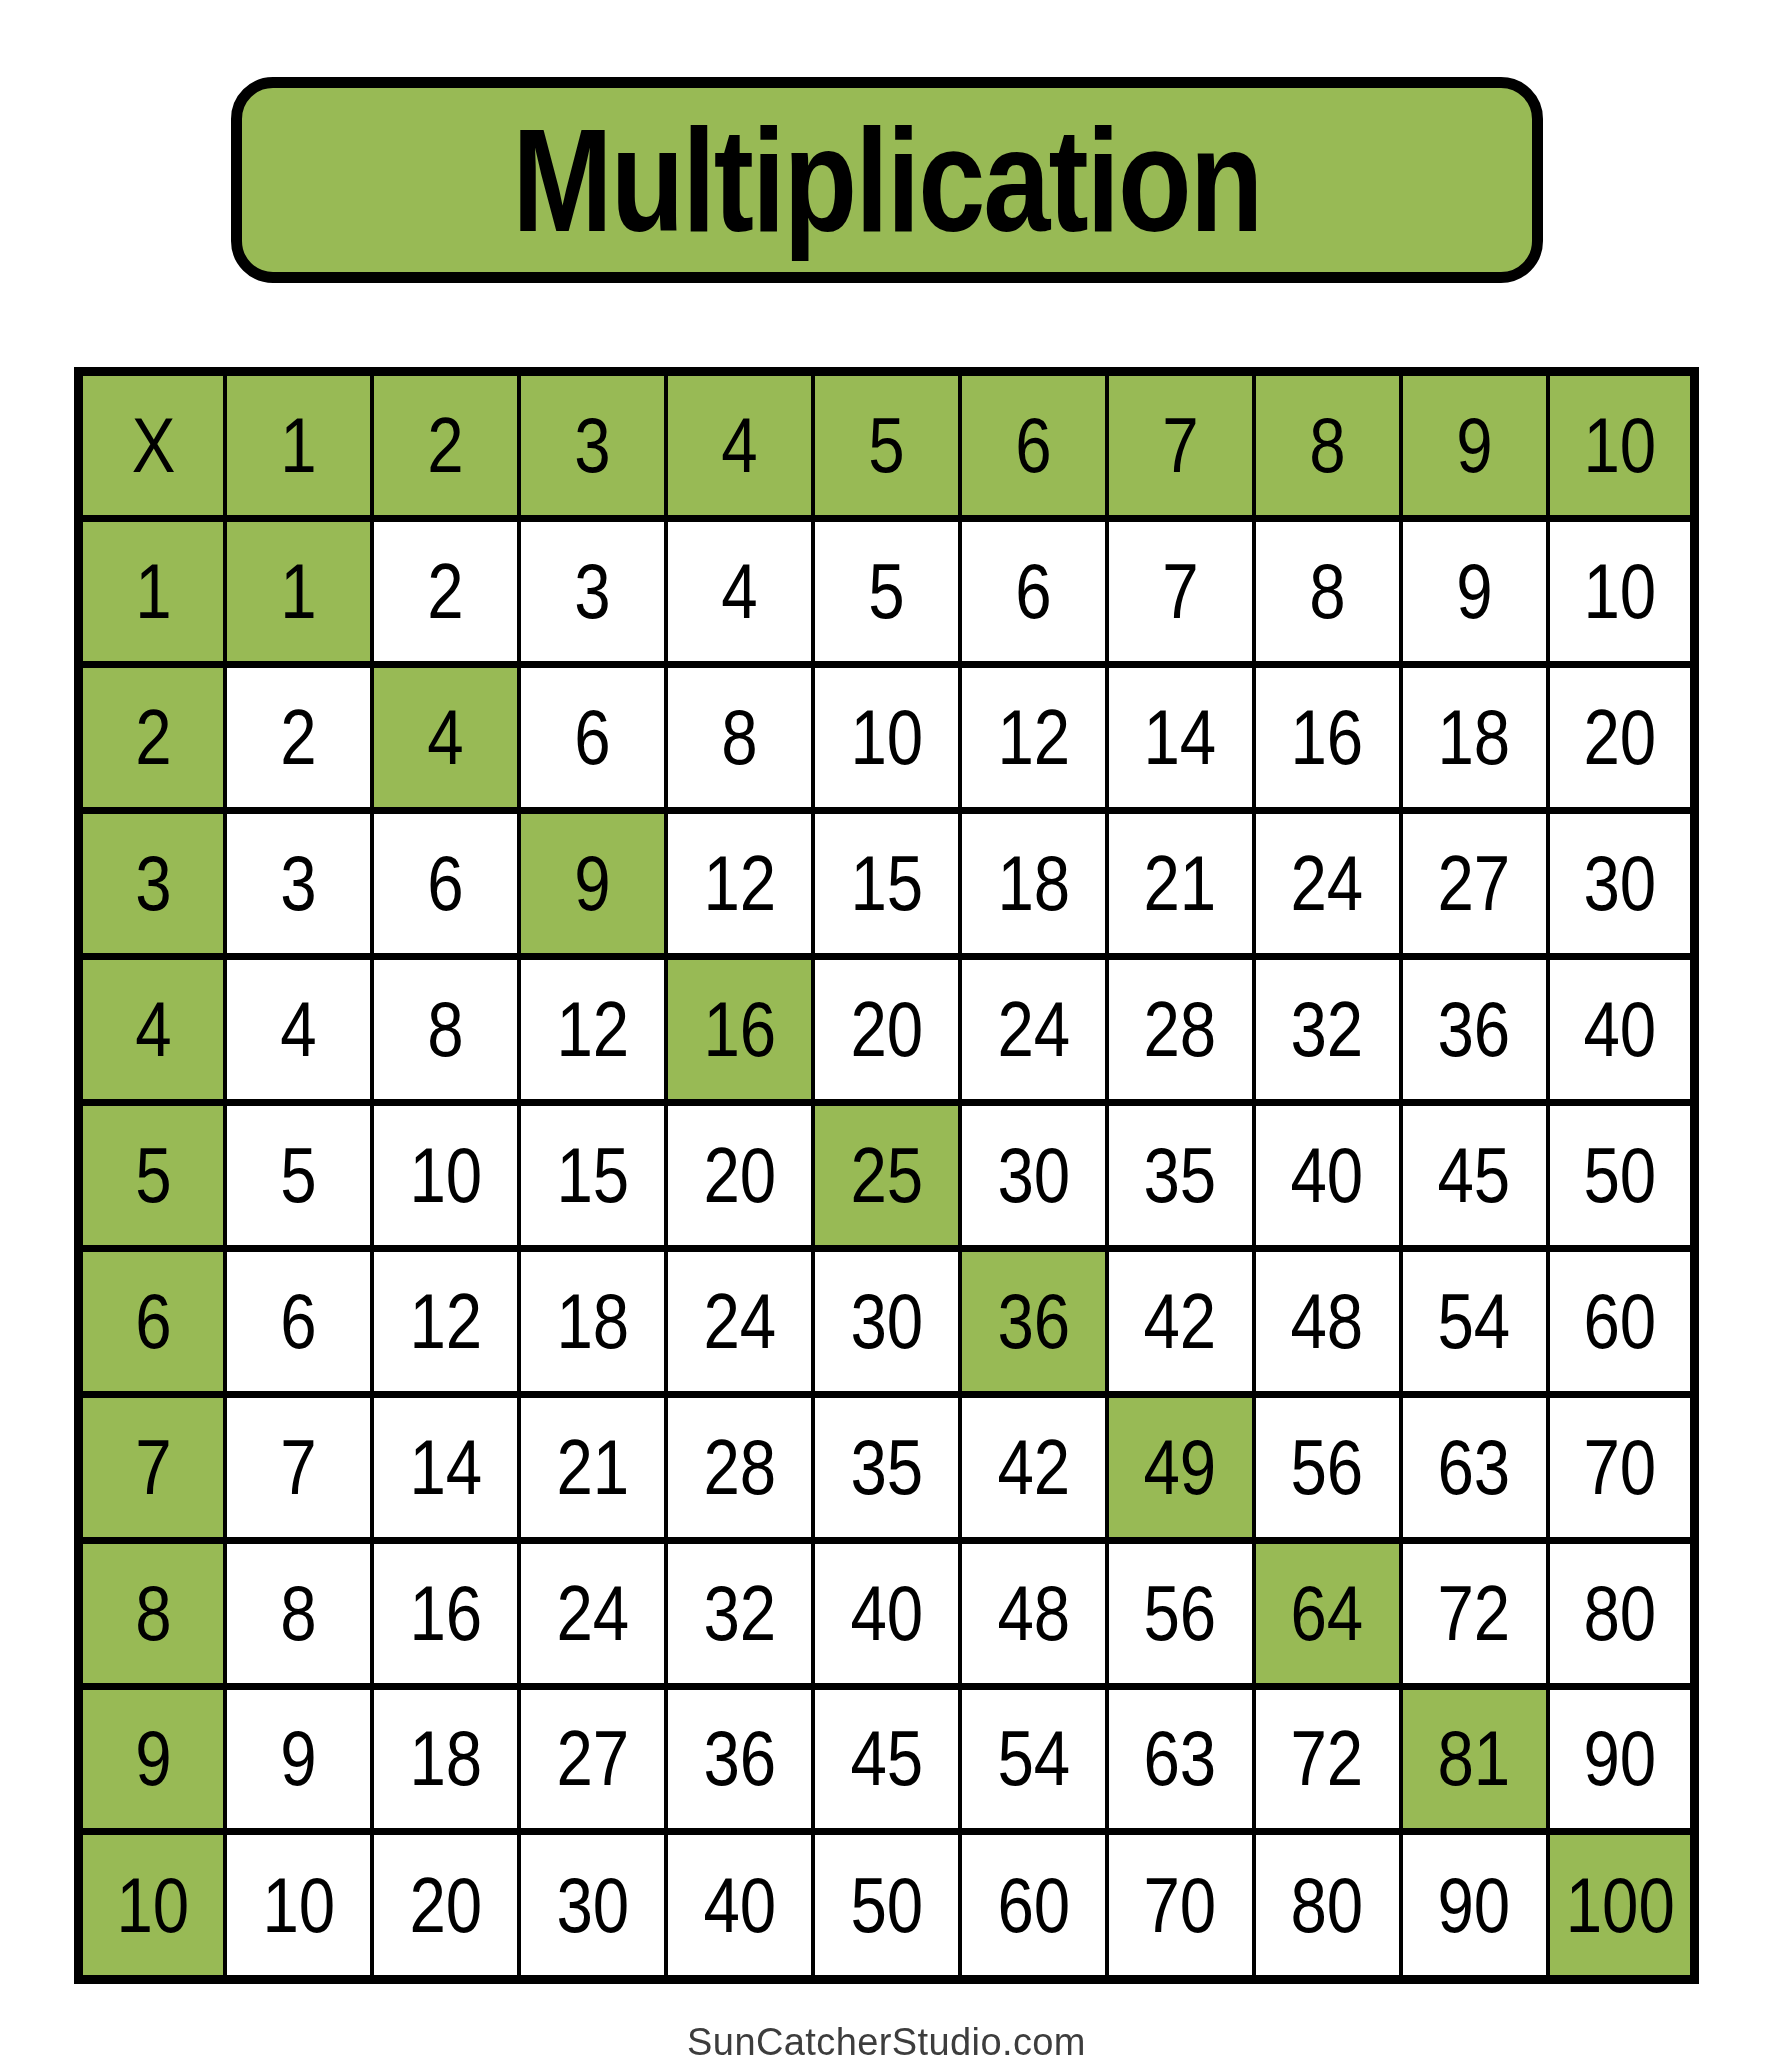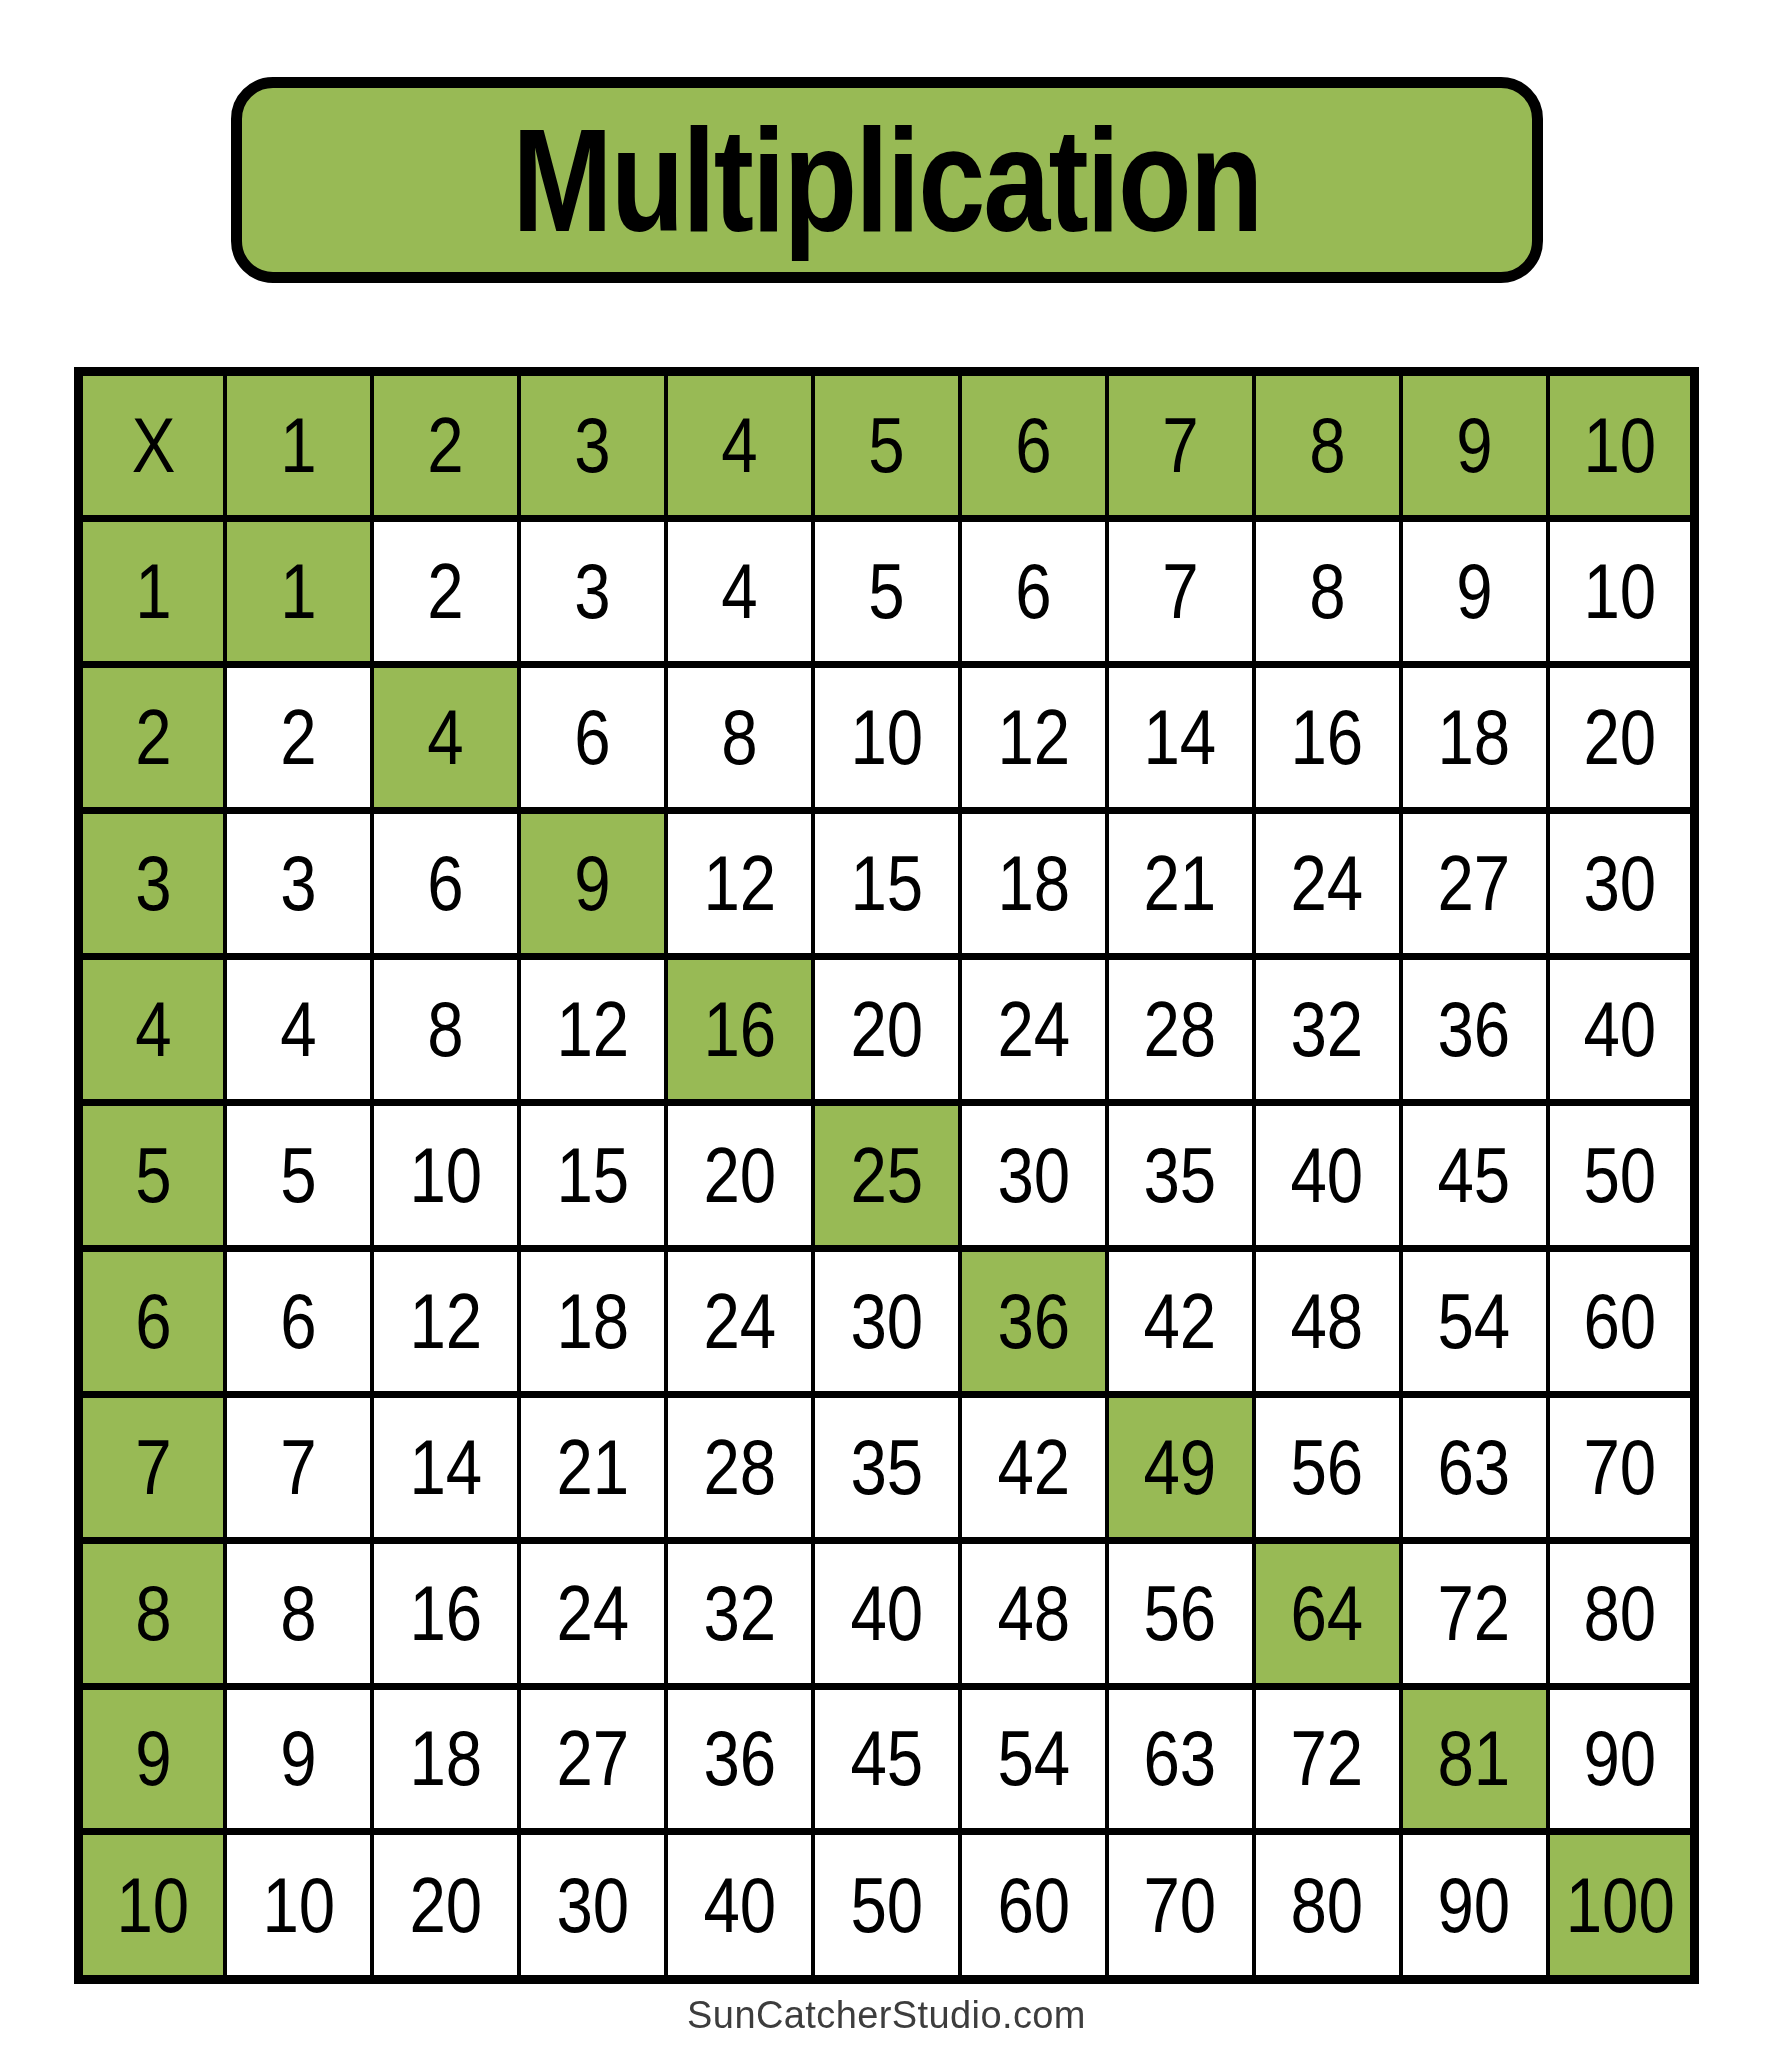--- a/index.html
+++ b/index.html
@@ -51,21 +51,21 @@
     padding:0;
     overflow:hidden;
   }
   table.mult td span{
     display:inline-block;
     transform:scaleX(0.85);
     white-space:nowrap;
   }
   td.hl{background:var(--green);}
   .footer{
-    margin-top:10px;
+    margin-top:37px;
     text-align:center;
     font-size:38px;
     color:var(--footer);
     letter-spacing:0.4px;
   }
 </style>
 </head>
 <body>
 
 <div class="title-box">

